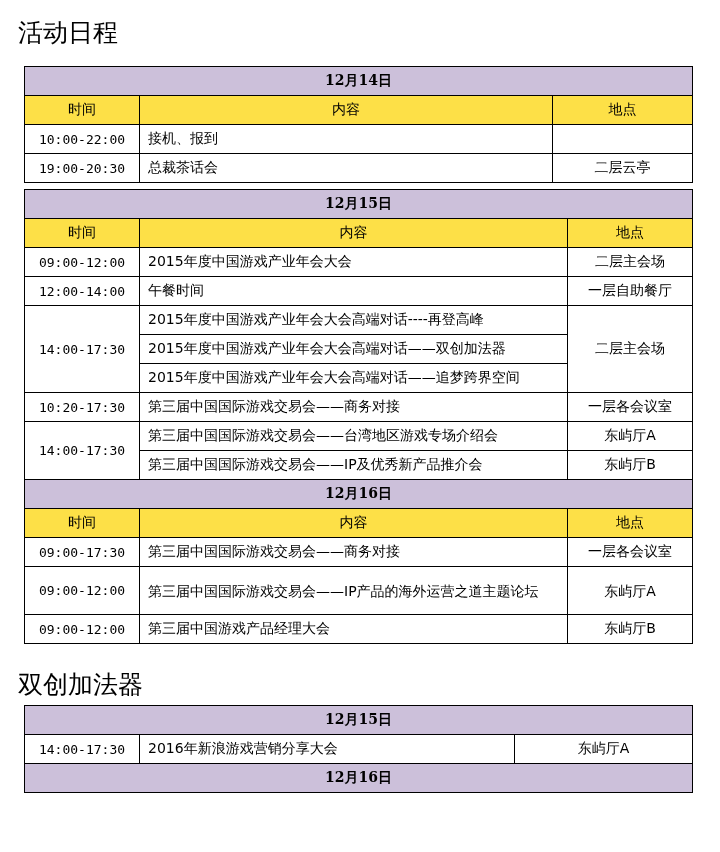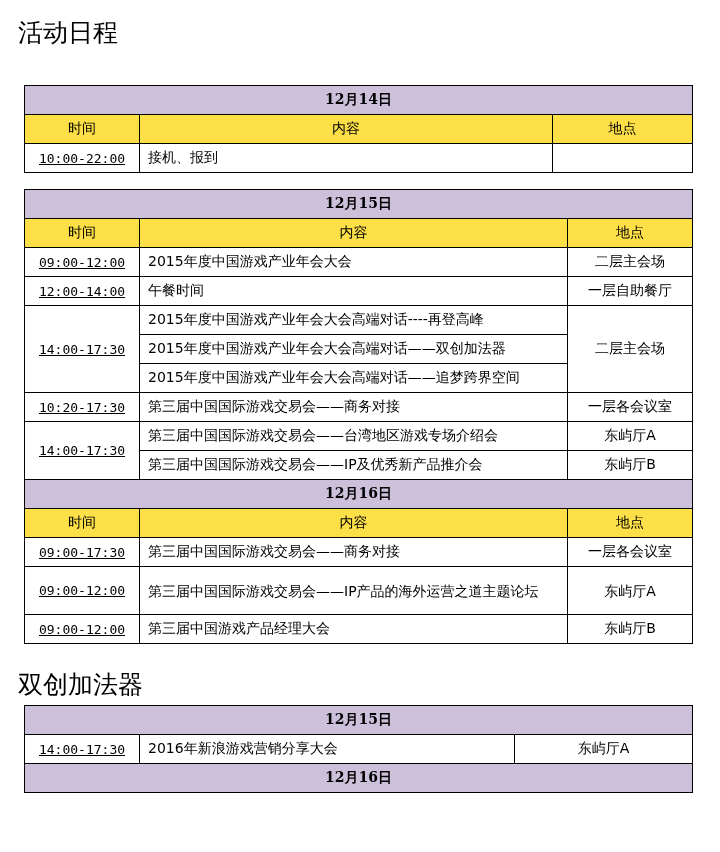--- a/index.html
+++ b/index.html
@@ -1,49 +1,54 @@
 <!DOCTYPE html>
 <html><head>
 <meta charset="utf-8">
 <style>
   html,body{margin:0;padding:0;background:#ffffff;}
   body{width:720px;height:852px;position:relative;font-family:"DejaVu Sans","Liberation Sans",sans-serif;color:#000;overflow:hidden;}
   .title{position:absolute;left:0;width:720px;font-size:25px;font-family:"DejaVu Serif","Liberation Serif",serif;margin-left:18px;}
   table{position:absolute;left:24px;width:668px;border-collapse:collapse;table-layout:fixed;font-size:14px;}
   td{border:1px solid #000;height:29px;padding:0 8px;box-sizing:border-box;vertical-align:middle;}
   td.c{text-align:center;}
-  td.time{text-align:center;font-family:"DejaVu Sans Mono","Liberation Mono",monospace;font-size:13px;padding:5px;text-decoration:underline;}
+  td.time{text-align:center;font-family:"DejaVu Sans Mono","Liberation Mono",monospace;font-size:13px;padding:5px;}
   tr.date td{background:#ccc0da;text-align:center;font-weight:bold;font-family:"DejaVu Serif","Liberation Serif",serif;}
   tr.hdr td{background:#fde047;text-align:center;}
   td.tall{height:48px;line-height:20px;}
 </style>
 </head>
 <body>
 
 <div class="title" style="top:16px;">活动日程</div>
 
-<table style="top:85px;">
+<table style="top:66px;">
   <colgroup>
       <col style="width:115px">
       <col style="width:413px">
       <col style="width:140px">
     </colgroup>
   <tbody>
       <tr class="date">
         <td colspan="3">12月14日</td>
       </tr>
   <tr class="hdr">
     <td>时间</td>
     <td>内容</td>
     <td>地点</td>
   </tr>
   <tr>
     <td class="time">10:00-22:00</td>
     <td>接机、报到</td>
     <td class="c"></td>
+  </tr>
+  <tr>
+    <td class="time">19:00-20:30</td>
+    <td>总裁茶话会</td>
+    <td class="c">二层云亭</td>
   </tr>
 </tbody>
   </table>
 
 <table style="top:189px;">
   <colgroup>
       <col style="width:115px">
       <col style="width:428px">
       <col style="width:125px">
     </colgroup>

